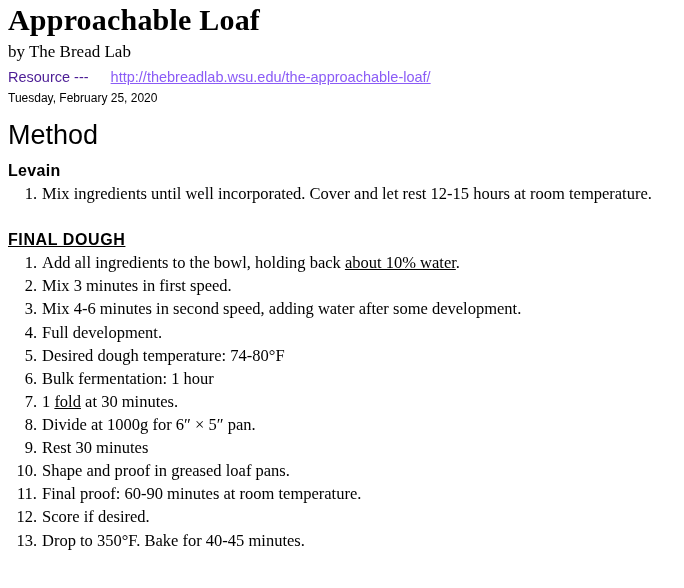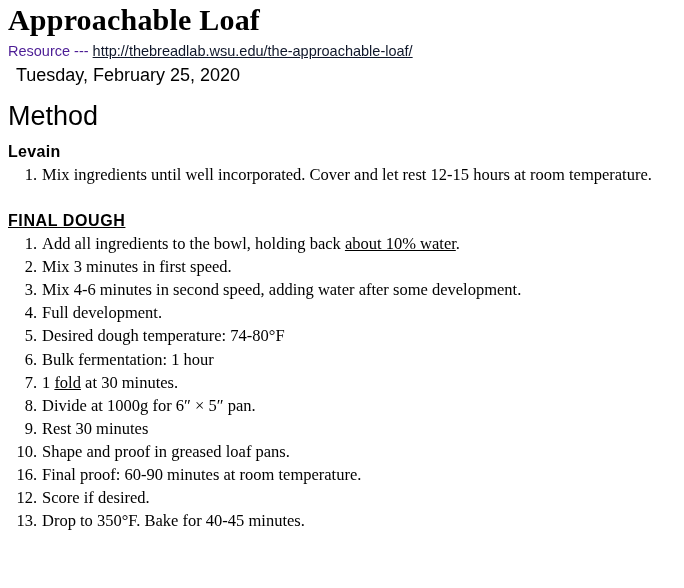--- a/index.html
+++ b/index.html
@@ -36,28 +36,29 @@
   .resource-line {
     font-family: "Liberation Sans", sans-serif;
     font-size: 14.5px;
     margin: 0 0 5px 0;
     line-height: 1.25;
   }
   .resource-line .label {
     color: #4c1d95;
   }
   .resource-line a {
-    color: #0f172a;
+    color: #8b5cf6;
     text-decoration: underline;
     font-family: "Liberation Sans", sans-serif;
+    margin-left: 18px;
   }
   .date-line {
     font-family: "Liberation Sans", sans-serif;
-    font-size: 18px;
-    margin: 0 0 16px 8px;
+    font-size: 12px;
+    margin: 0 0 16px 0;
     line-height: 1.2;
   }
   .method-heading {
     font-family: "Liberation Sans", sans-serif;
     font-size: 27px;
     font-weight: normal;
     margin: 0 0 10px 0;
     line-height: 1.1;
   }
   .section-heading {
@@ -114,20 +115,21 @@
   }
   .spacer-sm { height: 12px; }
 </style>
 </head>
 <body>
 
 <div class="page">
 
   <h1 class="doc-title">Approachable Loaf</h1>
 
+  <div class="byline">by The Bread Lab</div>
 
   <div class="resource-line">
     <span class="label">Resource ---</span>
     <a href="#">http://thebreadlab.wsu.edu/the-approachable-loaf/</a>
   </div>
 
   <div class="date-line">Tuesday, February 25, 2020</div>
 
   <h2 class="method-heading">Method</h2>
 
@@ -177,21 +179,21 @@
     </li>
     <li>
       <span class="num">9.</span>
       <span class="txt">Rest 30 minutes</span>
     </li>
     <li>
       <span class="num">10.</span>
       <span class="txt">Shape and proof in greased  loaf pans.</span>
     </li>
     <li>
-      <span class="num">16.</span>
+      <span class="num">11.</span>
       <span class="txt">Final proof: 60-90 minutes at room temperature.</span>
     </li>
     <li>
       <span class="num">12.</span>
       <span class="txt">Score if desired.</span>
     </li>
     <li>
       <span class="num">13.</span>
       <span class="txt">Drop to 350°F. Bake for 40-45 minutes.</span>
     </li>

